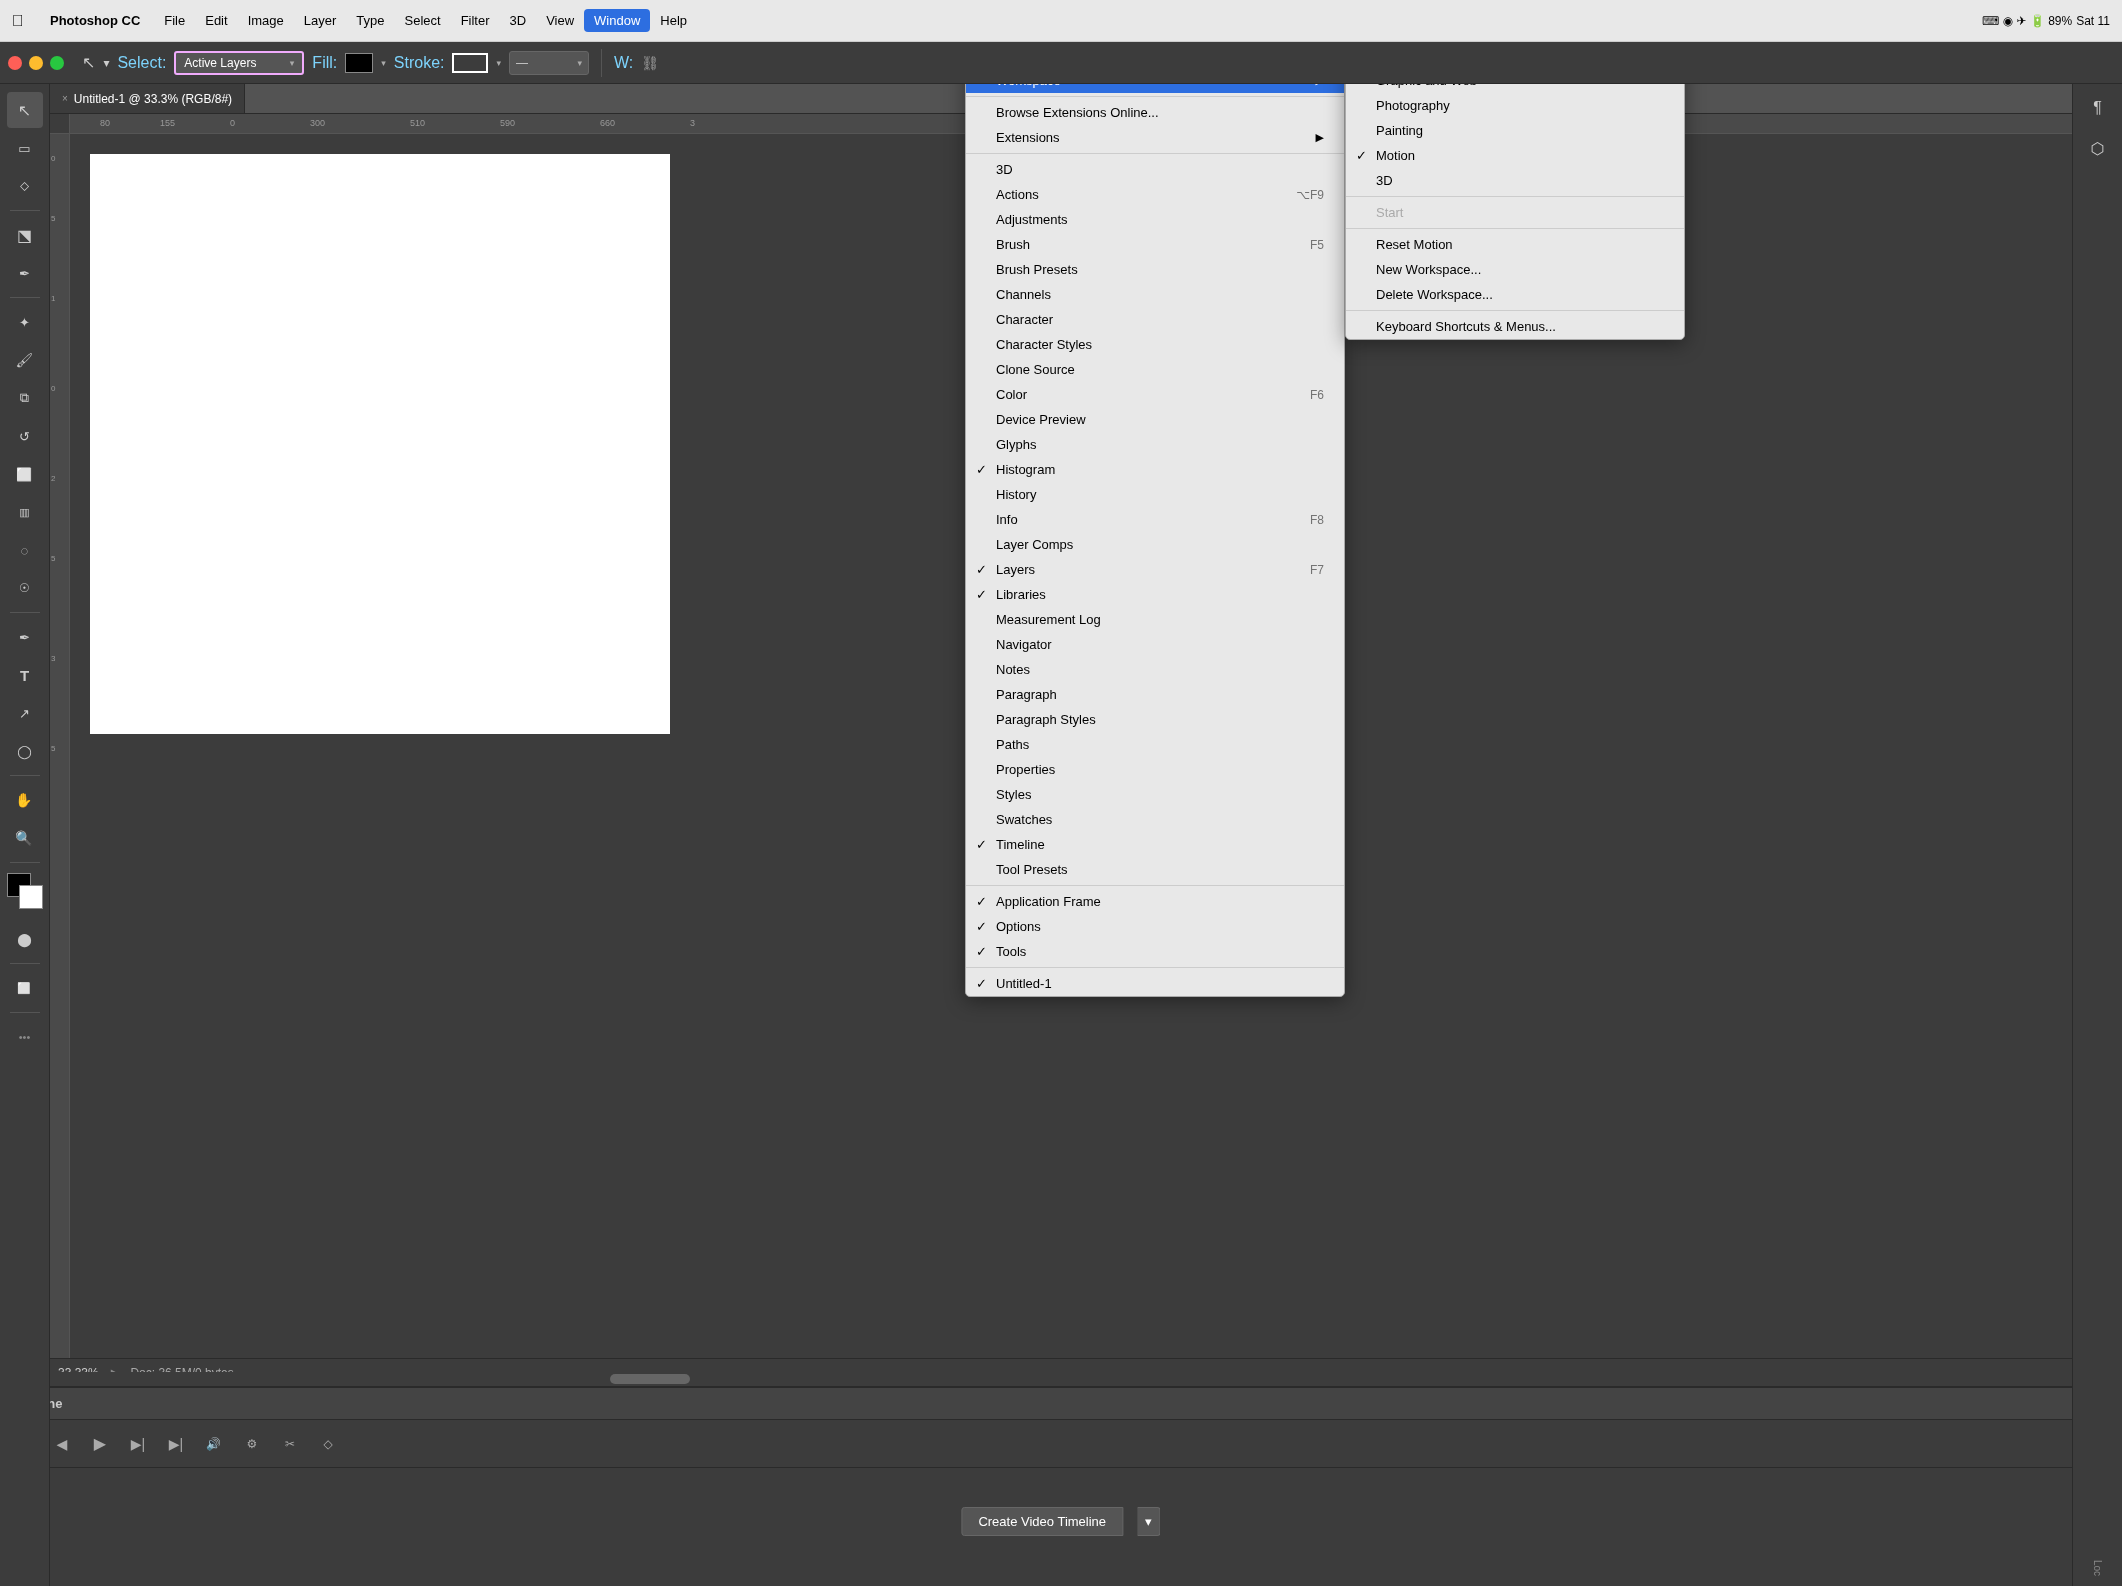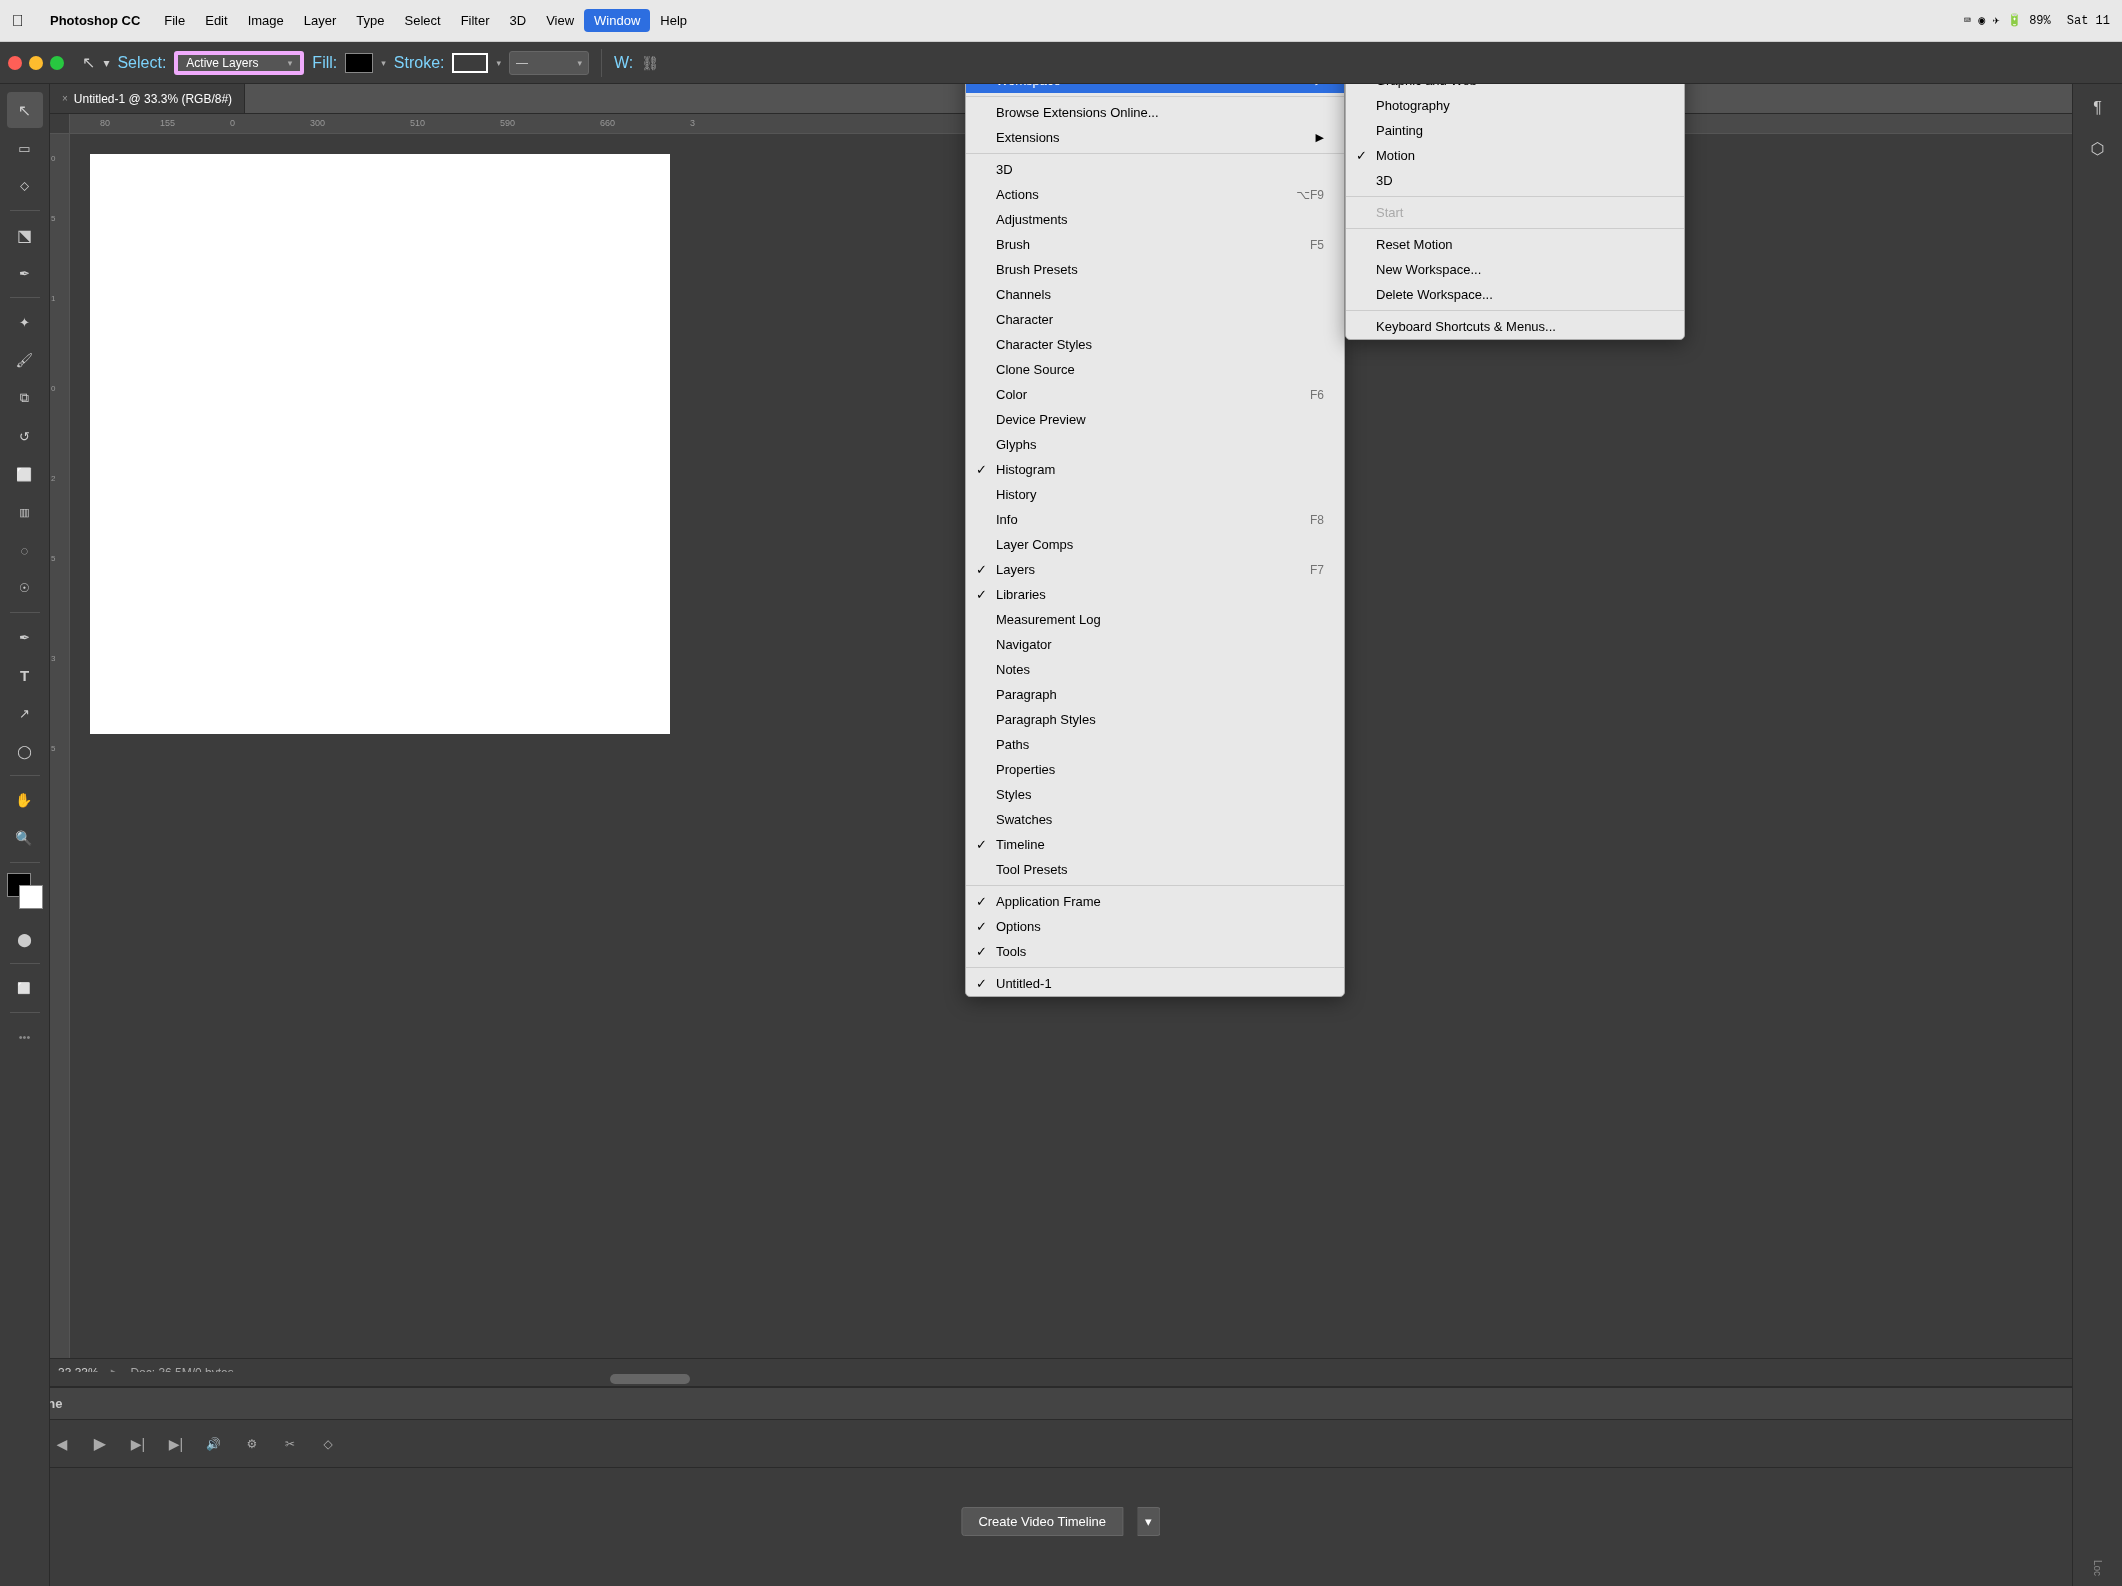--- a/index.html
+++ b/index.html
@@ -47,24 +47,23 @@
       cursor: pointer;
     }
     .menubar-item.active {
       background: #2d6ee0;
       color: #fff;
     }
     .menubar-right {
       margin-left: auto;
       display: flex;
       align-items: center;
-      gap: 16px;
+      gap: 4px;
       font-size: 12px;
       color: #000;
-      font-family: Liberation Mono, monospace;
     }
 
     
     .traffic-lights {
       display: flex;
       gap: 7px;
       margin-right: 10px;
     }
     .tl { width: 14px; height: 14px; border-radius: 50%; }
     .tl-red { background: #ff5f57; }
@@ -429,21 +428,21 @@
       border-radius: 5px;
       box-shadow: 0 4px 20px rgba(0,0,0,0.4);
       overflow: hidden;
       pointer-events: all;
     }
 
     
     .select-dropdown {
       background: #555;
       color: #fff;
-      border: 4px solid #f0abfc;
+      border: 2px solid #f0abfc;
       border-radius: 3px;
       padding: 2px 8px;
       font-size: 12px;
       height: 24px;
       display: flex;
       align-items: center;
       gap: 4px;
       cursor: pointer;
       min-width: 130px;
     }

